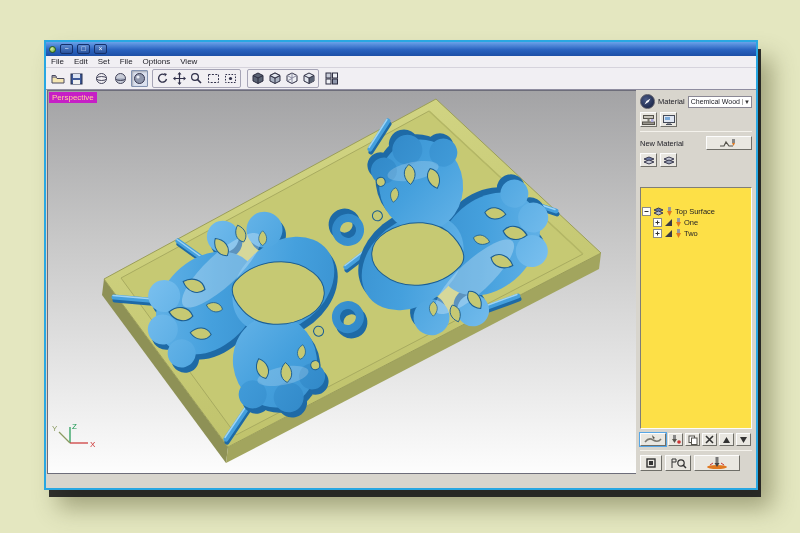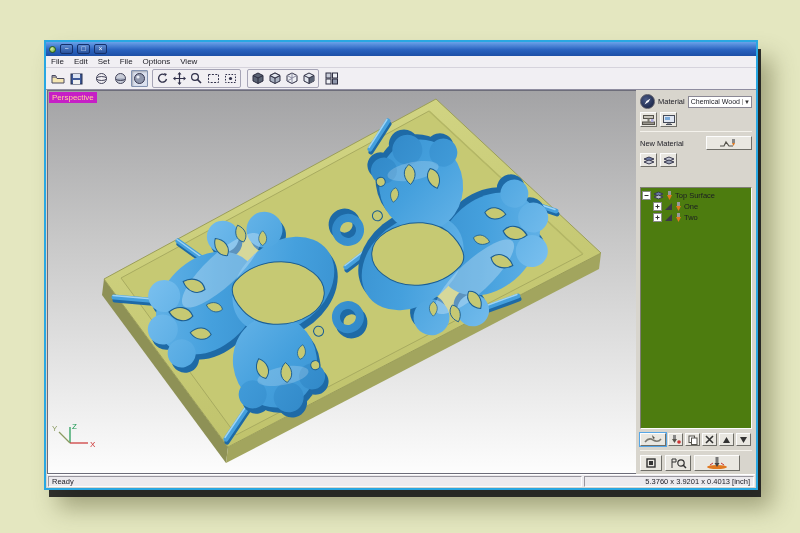--- a/index.html
+++ b/index.html
@@ -35,21 +35,21 @@
   .p-label{font-size:7.5px;white-space:nowrap}
   .round-btn{width:15px;height:15px;border-radius:50%;border:1px solid #5a5a66;background:radial-gradient(circle at 38% 35%,#4a5a86,#101a3a);display:flex;align-items:center;justify-content:center;padding:0;flex:0 0 auto}
   .select{flex:1;height:12px;background:#fff;border:1px solid #8a8894;display:flex;align-items:center;font-size:7px;padding:0 1px 0 2px}
   .select .val{flex:1;white-space:nowrap;overflow:hidden}
   .sel-arrow{font-size:6px;color:#333;border-left:1px solid #aaa;padding-left:1px}
   .btn3{border:1px solid;border-color:#fcfcfc #6f6e68 #6f6e68 #fcfcfc;background:#e9e7e1;display:flex;align-items:center;justify-content:center;padding:0}
   .sq{width:17px;height:15px}
   .p-sep{height:1px;background:#b2afa6;border-bottom:1px solid #f4f2ec;margin:4px 0}
   .np-btn{width:46px;height:14px;margin-left:auto}
   .tab-btn{width:17px;height:14px}
-  .tree{background:#4d7c0f;border:1px solid;border-color:#807e76 #fcfcfc #fcfcfc #807e76;height:242px;margin-top:20px;padding:2px 1px;overflow:hidden}
+  .tree{background:#fde047;border:1px solid;border-color:#807e76 #fcfcfc #fcfcfc #807e76;height:242px;margin-top:20px;padding:18px 1px;overflow:hidden}
   .tree-row{display:flex;align-items:center;gap:2px;height:11px;white-space:nowrap;cursor:default}
   .tree-row.child{padding-left:11px}
   .tree-label{font-size:7.5px}
   .btnrow{display:flex;align-items:center;gap:2px;margin-top:4px}
   .small-btn{width:15px;height:13px}
   .wide-btn{width:26px;height:13px}
   .hl{outline:1px solid #56a6e6}
   .bigrow{display:flex;align-items:center;gap:3px;margin-top:4px}
   .stop-btn{width:22px;height:16px}
   .prev-btn{width:26px;height:16px}
@@ -461,18 +461,14 @@
         <svg width="26" height="12">
             <ellipse cx="13" cy="10" rx="10" ry="2" fill="#e07820"></ellipse>
             <rect x="11.5" y="0" width="3" height="6" fill="#777"></rect>
             <path d="M10.5,6 h5 l-2.5,4 Z" fill="#444"></path>
             <path d="M6,8 l3,-2 M20,8 l-3,-2" stroke="#cc3333" stroke-width="1"></path>
           </svg>
       </button>
     </div>
   </div>
 
-  <div class="statusbar">
-    <span class="status-cell status-left">Ready</span>
-    <span class="status-cell status-right">5.3760 x 3.9201 x 0.4013 [inch]</span>
-  </div>
 
 </div>
 
 </body></html>

